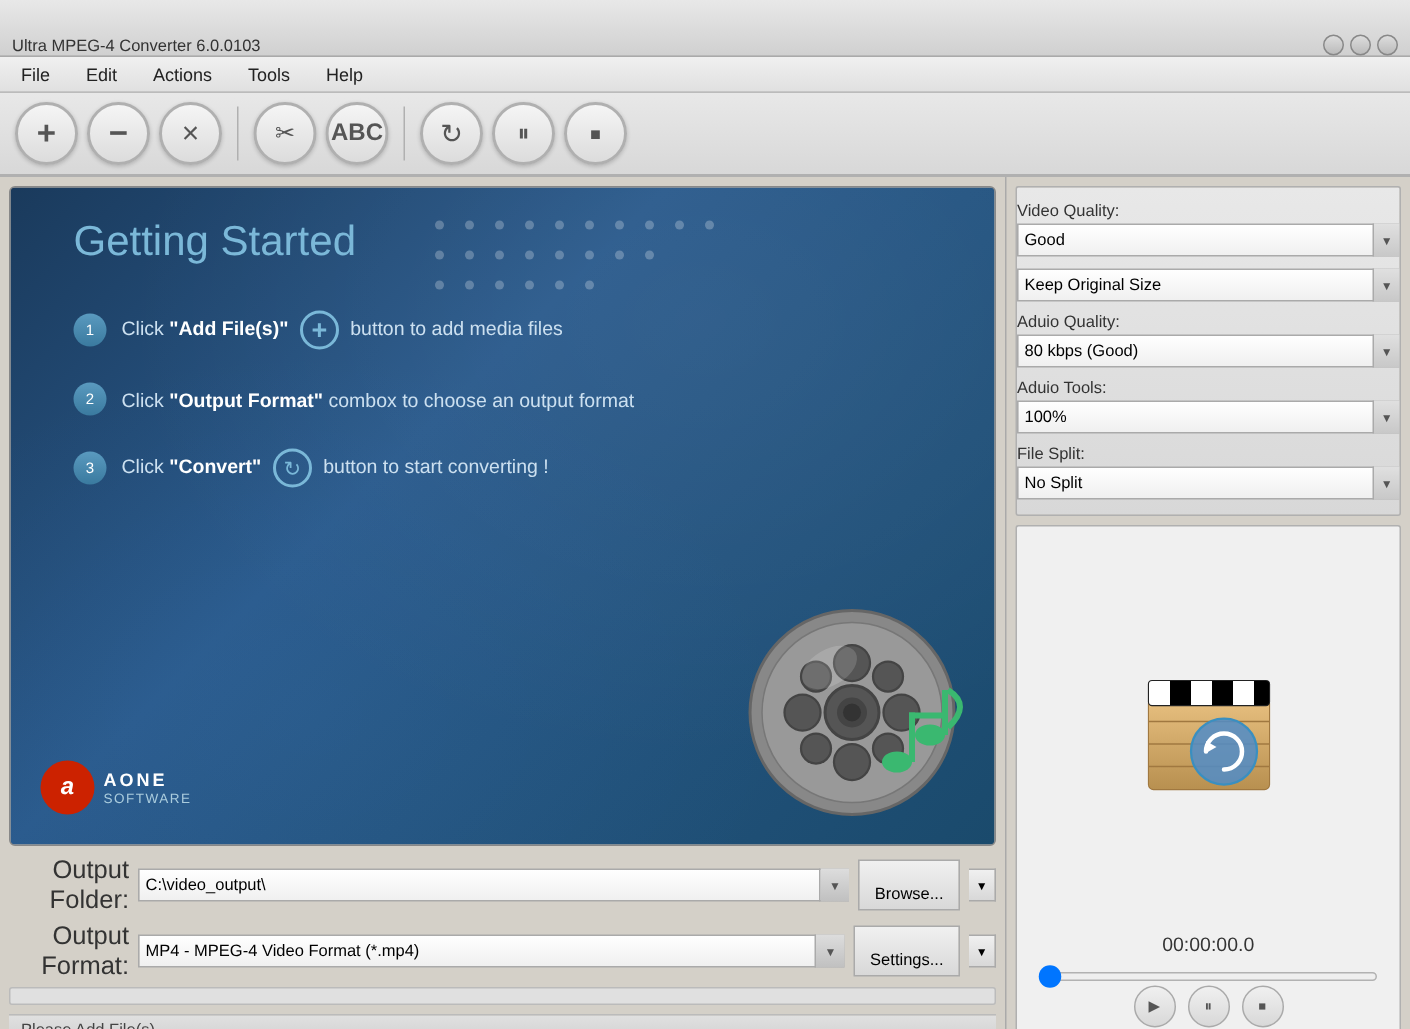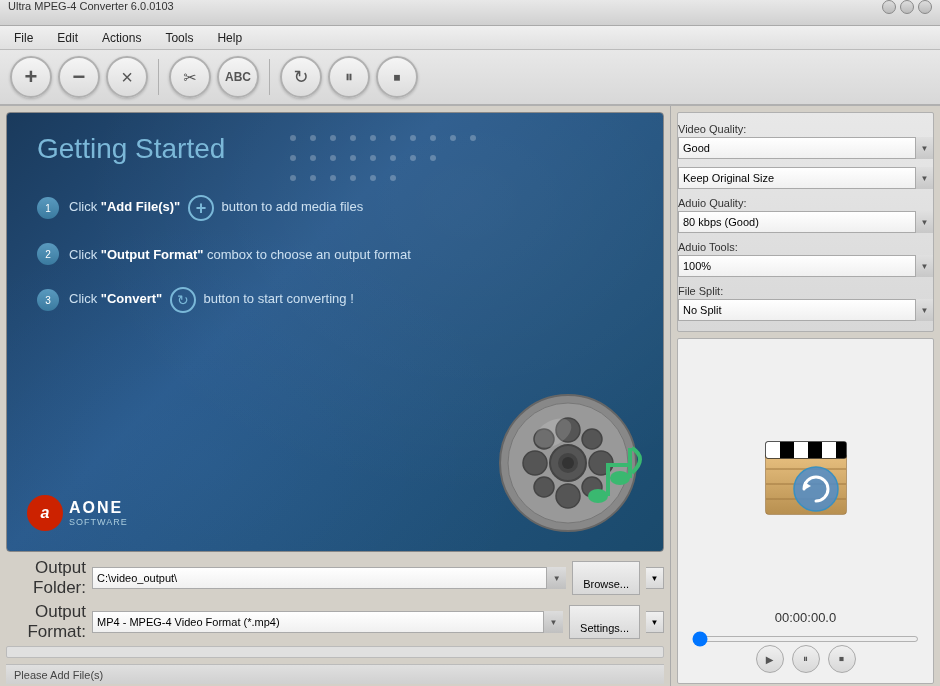--- a/index.html
+++ b/index.html
@@ -8,23 +8,23 @@
       font-size: 12px;
       background: #c0c0c0;
       width: 940px;
       height: 686px;
       overflow: hidden;
     }
 
     
     .title-bar {
       background: linear-gradient(to bottom, #e8e8e8, #d0d0d0);
-      height: 26px;
-      display: flex;
-      align-items: flex-start;
+      height: 38px;
+      display: flex;
+      align-items: flex-end;
       justify-content: space-between;
       padding: 0 8px;
       border-bottom: 1px solid #aaa;
     }
     .title-bar-text {
       font-size: 11px;
       color: #333;
     }
     .title-bar-buttons {
       display: flex;
@@ -113,21 +113,21 @@
       padding: 6px;
       gap: 6px;
     }
 
     
     .getting-started {
       background: linear-gradient(135deg, #1a3a5c 0%, #2a5a8c 40%, #1a4a6c 100%);
       border-radius: 4px;
       border: 1px solid #888;
       flex: 1;
-      padding: 20px 30px;
+      padding: 20px 42px;
       position: relative;
       overflow: hidden;
     }
 
     .getting-started-bg {
       position: absolute;
       top: 0; right: 0; bottom: 0; left: 0;
       background: 
         radial-gradient(ellipse at 70% 20%, rgba(255,255,255,0.05) 0%, transparent 60%),
         radial-gradient(ellipse at 30% 80%, rgba(100,180,255,0.05) 0%, transparent 50%);
@@ -417,21 +417,21 @@
       <span style="font-size:22px;font-weight:bold;color:#555;">−</span>
     </button>
     <button class="tool-btn" title="Clear">
       <span style="font-size:20px;color:#555;">×</span>
     </button>
     <div class="tool-separator"></div>
     <button class="tool-btn" title="Cut">
       <span style="font-size:16px;color:#555;">✂</span>
     </button>
     <button class="tool-btn" title="Rename">
-      <span style="font-size:12px;font-weight:bold;color:#555;">ABC</span>
+      <span style="font-size:16px;font-weight:bold;color:#555;">ABC</span>
     </button>
     <div class="tool-separator"></div>
     <button class="tool-btn" title="Convert">
       <span style="font-size:18px;color:#555;">↻</span>
     </button>
     <button class="tool-btn" title="Pause">
       <span style="font-size:16px;color:#555;">⏸</span>
     </button>
     <button class="tool-btn" title="Stop">
       <span style="font-size:14px;color:#555;">⏹</span>
@@ -536,21 +536,21 @@
               <rect x="8" y="-5" width="26" height="4" fill="#3ab870"></rect>
 
               <path d="M34,-20 Q50,-10 34,5" stroke="#3ab870" stroke-width="4" fill="none"></path>
             </g>
           </svg>
         </div>
 
         <div class="aone-logo">
           <div style="width:36px;height:36px;background:#cc2200;border-radius:50%;display:flex;align-items:center;justify-content:center;color:white;font-style:italic;font-weight:bold;font-size:16px;">a</div>
           <div>
-            <div style="color:white;font-size:16px;font-weight:bold;letter-spacing:2px;">AONE</div>
+            <div style="color:white;font-size:12px;font-weight:bold;letter-spacing:2px;">AONE</div>
             <div style="color:#aaccdd;font-size:9px;letter-spacing:1px;">SOFTWARE</div>
           </div>
         </div>
       </div>
 
       <div class="bottom-controls">
 
         <div class="control-row">
           <span class="control-label">Output Folder:</span>
           <div class="select-wrapper">

